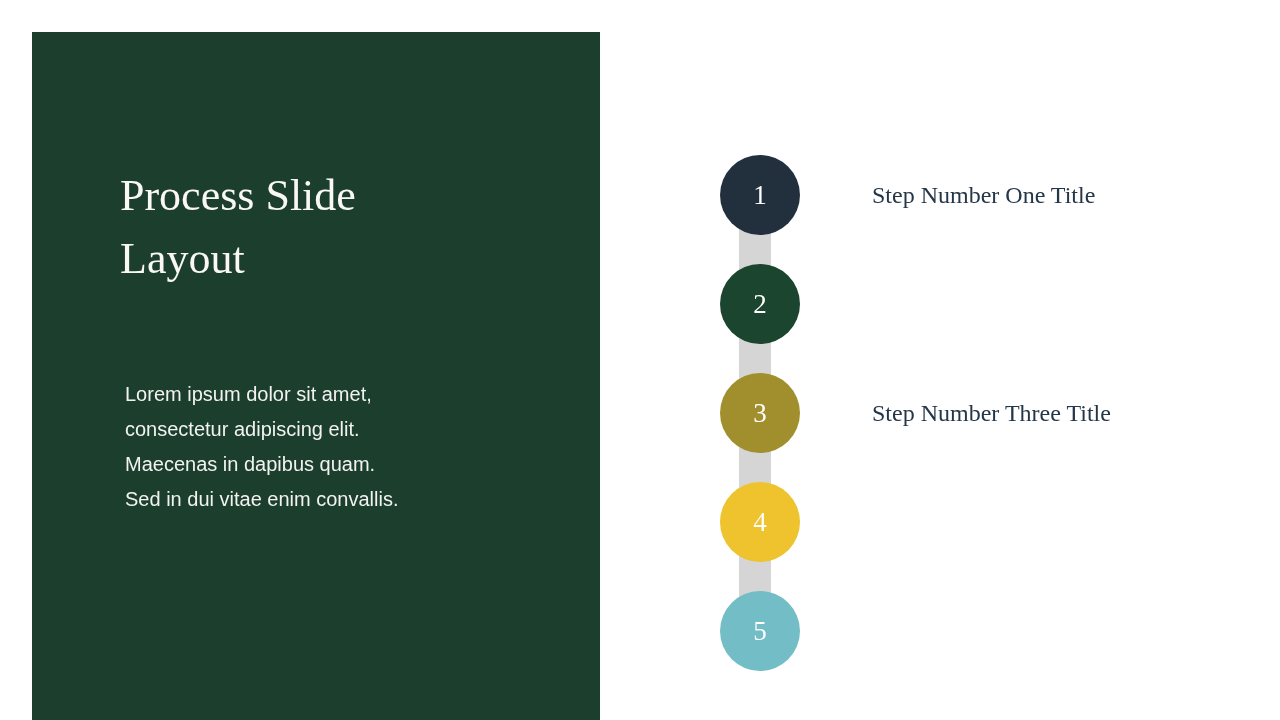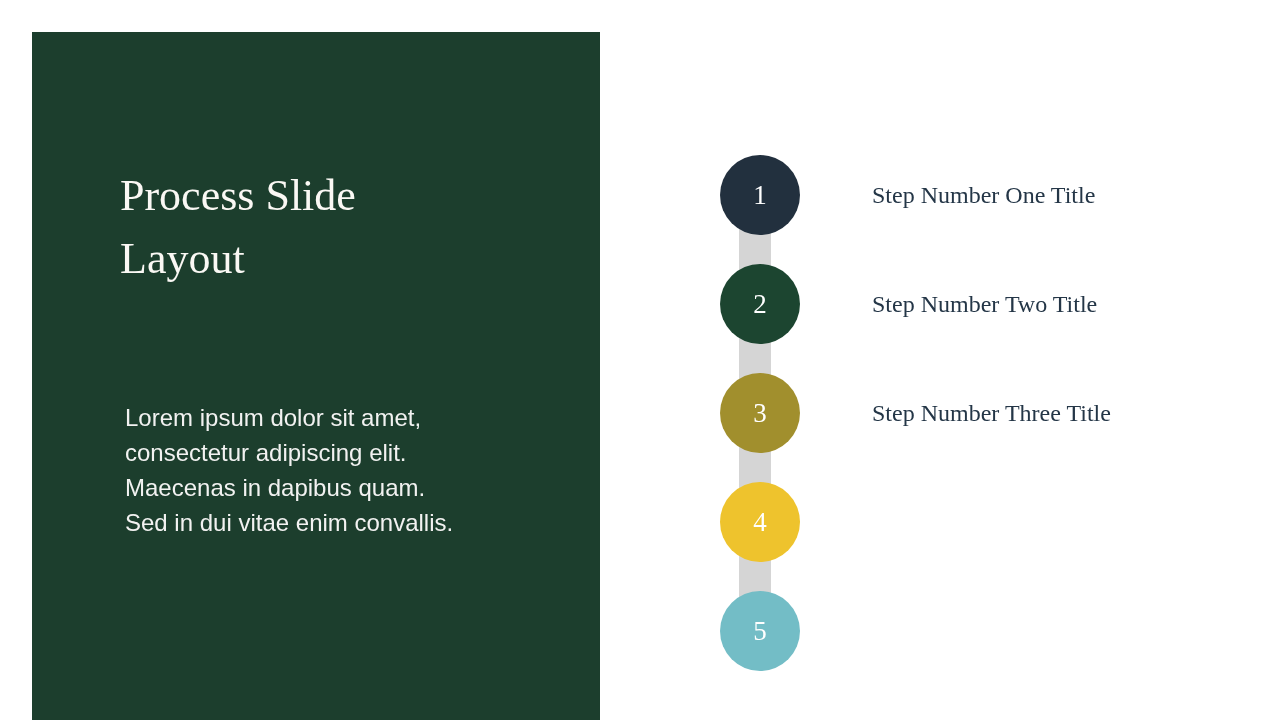--- a/index.html
+++ b/index.html
@@ -27,24 +27,24 @@
     width: 430px;
     font-family: "Liberation Serif", serif;
     font-weight: 400;
     font-size: 44px;
     line-height: 63px;
     color: #faf8f4;
     white-space: pre-line;
   }
   .slide-body {
     position: absolute;
-    left: 77px; top: 352px;
+    left: 77px; top: 329px;
     width: 430px;
     font-family: "Liberation Sans", sans-serif;
-    font-size: 24px;
+    font-size: 20px;
     line-height: 35px;
     color: #f2f2f1;
     white-space: pre-line;
   }
 
   
   .connector {
     position: absolute;
     left: 707px; top: 163px;
     width: 10px; height: 437px;
@@ -100,21 +100,20 @@
 
   <div class="connector"></div>
 
   <div class="step s1">
     <div class="step-circle" style="background: rgb(34, 48, 62);">1</div>
     <div class="step-label">Step Number One Title</div>
   </div>
 
   <div class="step s2">
     <div class="step-circle" style="background: rgb(28, 69, 48);">2</div>
-    <div class="step-label">Step Number Two Title</div>
   </div>
 
   <div class="step s3">
     <div class="step-circle" style="background: rgb(161, 143, 45);">3</div>
     <div class="step-label">Step Number Three Title</div>
   </div>
 
   <div class="step s4">
     <div class="step-circle" style="background: rgb(238, 195, 45);">4</div>
   </div>

